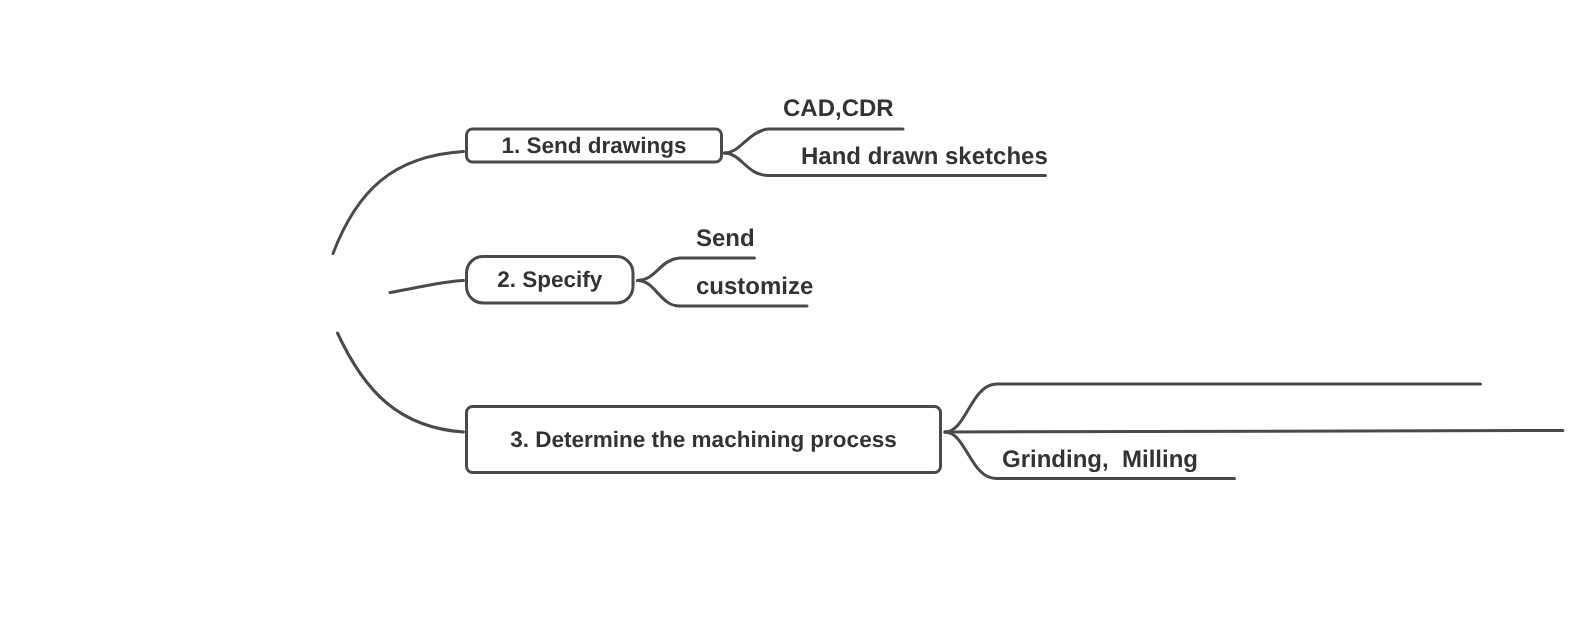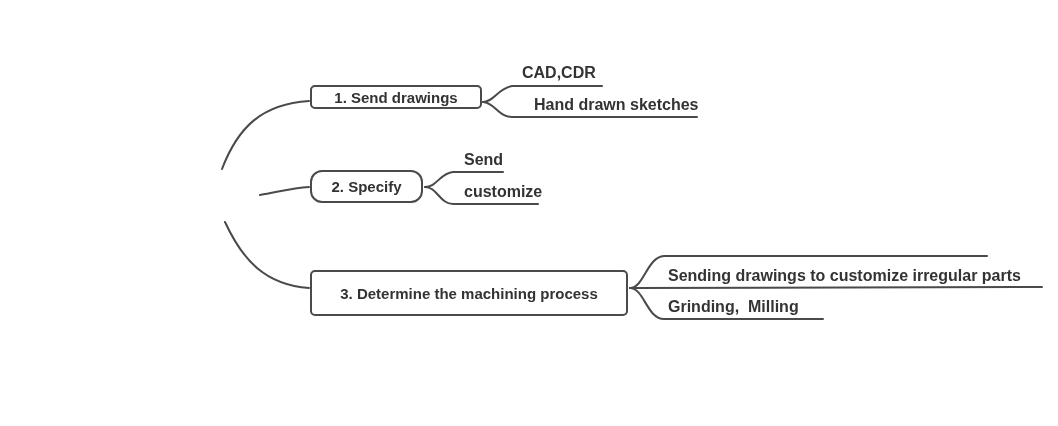--- a/index.html
+++ b/index.html
@@ -106,16 +106,15 @@
   <div id="box-1" class="topic-box">1. Send drawings</div>
   <div id="box-2" class="topic-box">2. Specify</div>
   <div id="box-3" class="topic-box">3. Determine the machining process</div>
 
   <div id="leaf-1a" class="leaf">CAD,CDR</div>
   <div id="leaf-1b" class="leaf">Hand drawn sketches</div>
 
   <div id="leaf-2a" class="leaf">Send</div>
   <div id="leaf-2b" class="leaf">customize</div>
 
-  <div id="leaf-3b" class="leaf">Sending drawings to customize irregular parts</div>
   <div id="leaf-3c" class="leaf">Grinding,  Milling</div>
 
 </div>
 
 </body></html>

